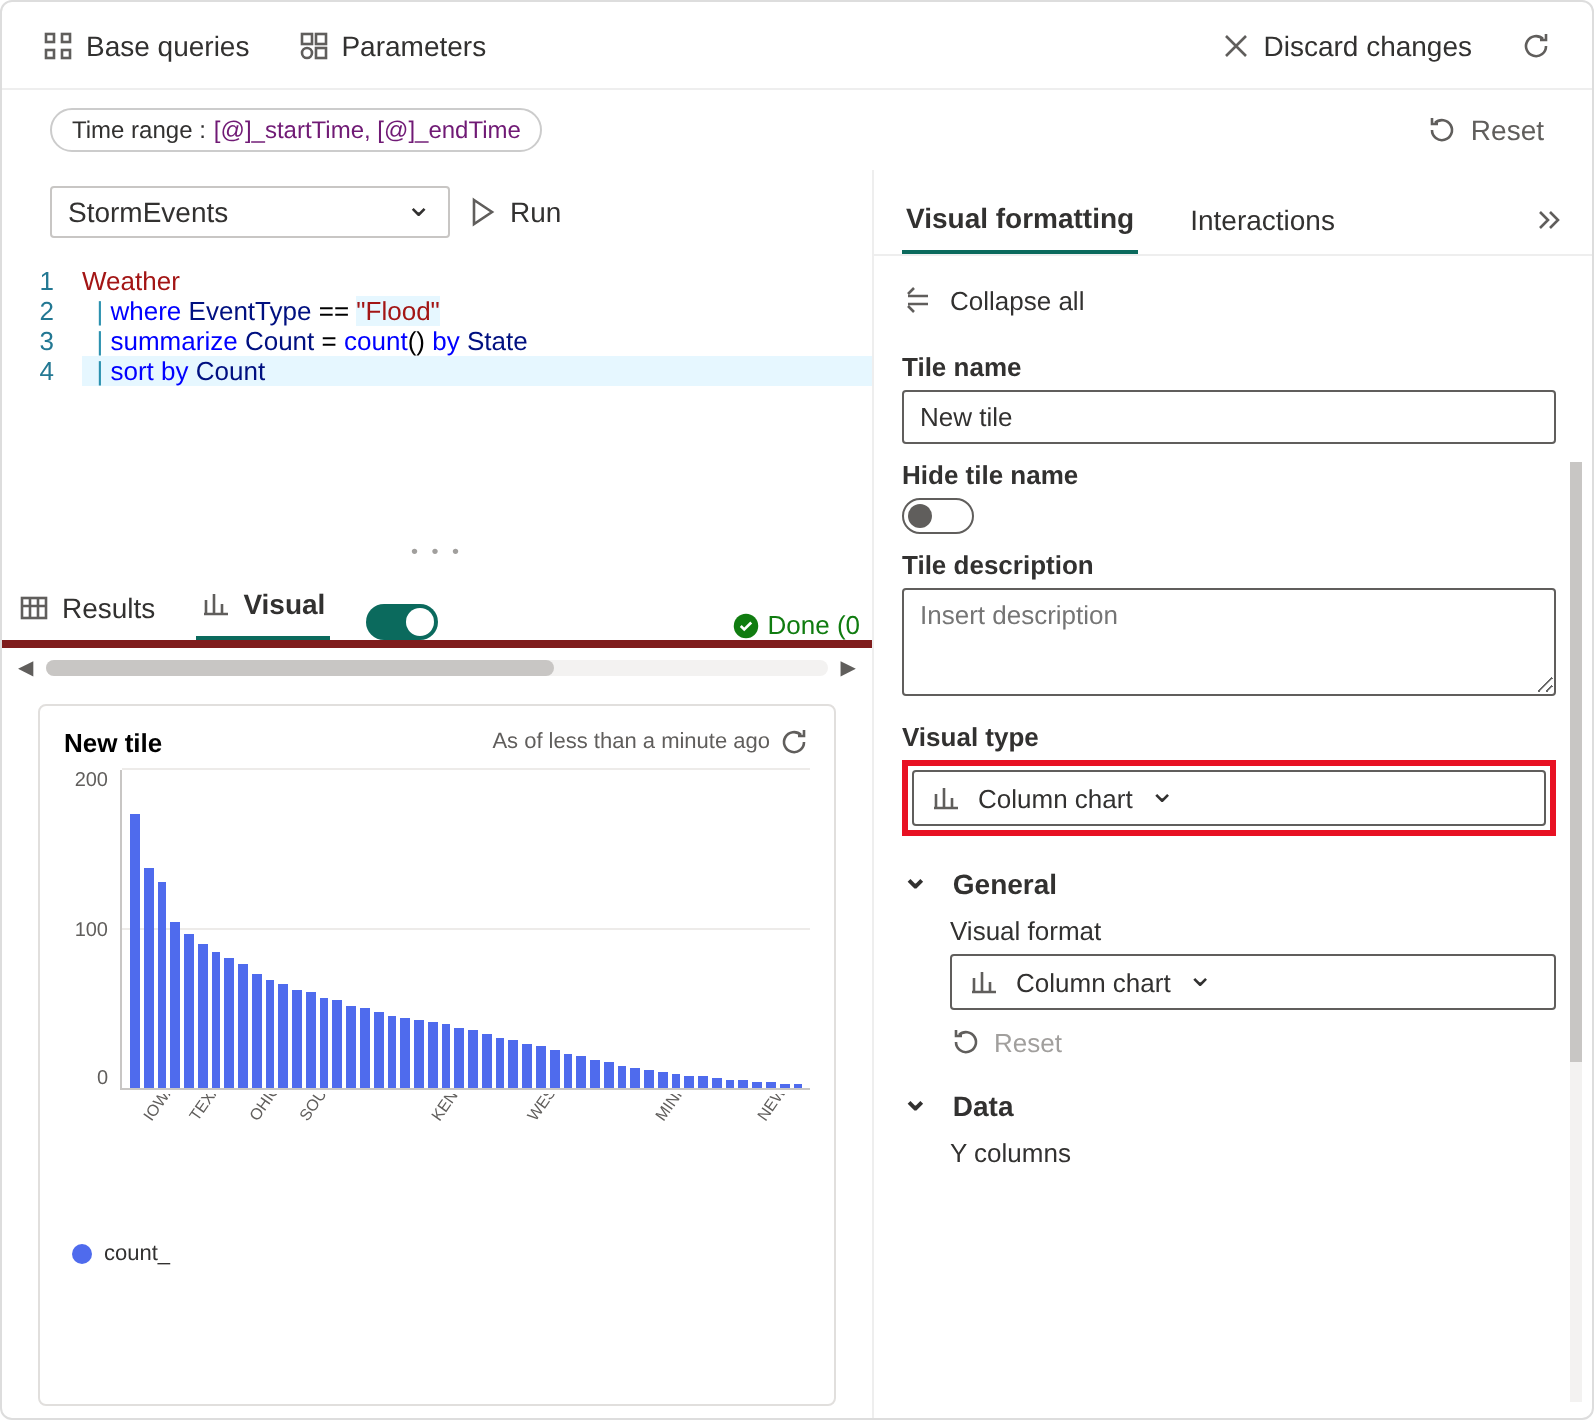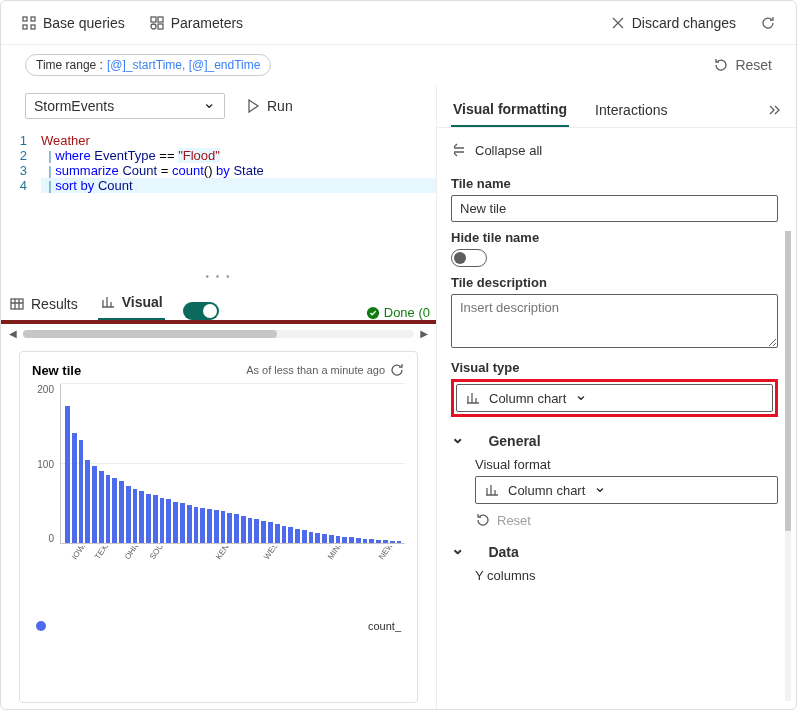--- a/index.html
+++ b/index.html
@@ -5,26 +5,26 @@
   * { box-sizing: border-box; margin: 0; padding: 0; font-family: "Segoe UI", sans-serif; }
   body { background: #fff; width: 797px; height: 710px; overflow: hidden; border: 1px solid #ddd; border-radius: 6px; position: relative; }
   .topbar { display: flex; align-items: center; height: 44px; padding: 0 10px; border-bottom: 1px solid #eee; gap: 4px; }
   .tb-item { display: flex; align-items: center; gap: 6px; padding: 4px 10px; font-size: 14px; color: #323130; cursor: pointer; }
   .tb-spacer { flex: 1; }
   .apply-box { border: 3px solid #e81123; padding: 2px 10px; display: flex; align-items: center; gap: 6px; }
   .icon { width: 16px; height: 16px; display: inline-flex; align-items: center; justify-content: center; }
   .icon svg { width: 16px; height: 16px; stroke: #605e5c; fill: none; stroke-width: 1.3; }
   .row2 { display: flex; align-items: center; height: 40px; padding: 6px 24px; gap: 8px; }
   .pill { border: 1px solid #ccc; border-radius: 14px; padding: 3px 10px; font-size: 12px; color: #323130; background: #fff; display: flex; align-items: center; gap: 4px; }
-  .pill .gray { color: #3b82f6; }
+  .pill .gray { color: #701a75; }
   .reset-right { margin-left: auto; display: flex; align-items: center; gap: 6px; color: #605e5c; font-size: 14px; }
   .main { display: flex; height: calc(710px - 44px - 40px); }
   .left { width: 436px; display: flex; flex-direction: column; border-right: 1px solid #eee; }
   .right { flex: 1; position: relative; display: flex; flex-direction: column; }
-  .query-header { display: flex; align-items: center; padding: 8px 24px; gap: 12px; }
+  .query-header { display: flex; align-items: center; padding: 8px 24px; }
   .dropdown { border: 1px solid #c8c6c4; border-radius: 2px; padding: 4px 8px; font-size: 14px; width: 200px; display: flex; align-items: center; justify-content: space-between; color: #323130; }
   .run-btn { display: flex; align-items: center; gap: 6px; font-size: 14px; color: #323130; padding: 4px 8px; }
   .editor { font-family: Consolas, monospace; font-size: 13px; padding: 6px 0; flex: 0 0 auto; }
   .edline { display: flex; }
   .gutter { width: 40px; text-align: right; padding-right: 14px; color: #237893; user-select: none; }
   .code { flex: 1; white-space: pre; }
   .kw { color: #0000ff; }
   .str { color: #a31515; }
   .op  { color: #000; }
   .fn  { color: #0000ff; }
@@ -47,36 +47,36 @@
   .chart-title { font-size: 13px; font-weight: 600; }
   .asof { font-size: 11px; color: #605e5c; display: flex; align-items: center; gap: 4px; }
   .chart-body { display: flex; min-height: 0; height: 160px; }
   .yaxis { display: flex; flex-direction: column; justify-content: space-between; font-size: 10px; color: #605e5c; padding-right: 6px; text-align: right; width: 28px; }
   .bars-wrap { flex: 1; position: relative; display: flex; align-items: flex-end; gap: 2px; border-left: 1px solid #c8c6c4; border-bottom: 1px solid #c8c6c4; padding: 0 4px; }
   .gridline { position: absolute; left: 0; right: 0; border-top: 1px solid #edebe9; }
   .bar { flex: 1; background: #4f6bed; min-width: 2px; position: relative; z-index: 1; }
   .xlabels { display: flex; padding-left: 34px; padding-right: 4px; gap: 2px; margin-top: 2px; height: 70px; overflow: hidden; }
   .xl { flex: 1; font-size: 8px; color: #605e5c; transform: rotate(-55deg); transform-origin: top left; white-space: nowrap; position: relative; top: 10px; left: 4px; }
   .xl.dim { opacity: 0; }
-  .legend { text-align: center; font-size: 11px; color: #323130; padding: 4px; display: flex; justify-content: space-between; align-items: center; gap: 6px; }
+  .legend { text-align: center; font-size: 11px; color: #323130; padding: 4px; display: flex; justify-content: flex-start; align-items: center; gap: 6px; }
   .legend-dot { width: 10px; height: 10px; border-radius: 50%; background: #4f6bed; }
   .right-tabs { display: flex; align-items: center; padding: 8px 14px 0 14px; gap: 24px; border-bottom: 1px solid #eee; }
   .right-tab { font-size: 14px; padding: 8px 2px; color: #323130; }
   .right-tab.active { border-bottom: 2px solid #0b6a5d; font-weight: 600; }
   .chevmore { margin-left: auto; }
   .rpanel { flex: 1; overflow-y: auto; padding: 10px 18px 10px 14px; position: relative; }
   .collapse-all { display: flex; align-items: center; gap: 8px; font-size: 13px; padding: 4px 0 10px 0; color: #323130; }
   .flabel { font-size: 13px; font-weight: 600; color: #323130; margin: 8px 0 4px 0; }
   .finput { border: 1px solid #605e5c; border-radius: 2px; padding: 5px 8px; font-size: 13px; width: 100%; color: #323130; }
   .finput.tall { height: 54px; }
   .toggle-off { width: 36px; height: 18px; border-radius: 9px; border: 1px solid #605e5c; background: #fff; position: relative; margin-top: 4px; }
   .toggle-off::after { content: ""; position: absolute; left: 2px; top: 2px; width: 12px; height: 12px; background: #605e5c; border-radius: 50%; }
   .visual-type-box { border: 3px solid #e81123; padding: 2px; margin-top: 4px; }
   .select { border: 1px solid #605e5c; border-radius: 2px; padding: 5px 8px; font-size: 13px; width: 100%; display: flex; align-items: center; gap: 8px; color: #323130; }
-  .section-head { display: flex; align-items: center; gap: 24px; font-size: 14px; font-weight: 600; margin-top: 16px; color: #323130; }
+  .section-head { display: flex; align-items: center; gap: 12px; font-size: 14px; font-weight: 600; margin-top: 16px; color: #323130; }
   .sub-indent { padding-left: 24px; }
   .reset-sub { display: flex; align-items: center; gap: 6px; color: #a19f9d; font-size: 13px; padding: 8px 0 0 24px; }
   .rscroll { position: absolute; right: 5px; top: 146px; width: 6px; height: 470px; background: #f3f2f1; }
   .rscroll-thumb { position: absolute; top: 0; width: 6px; height: 300px; background: #c8c6c4; }
   .chev-down::before { content: "⌄"; font-size: 16px; line-height: 10px; position: relative; top: -3px; }
 </style>
 </head>
 <body>
 
 <div class="topbar">

